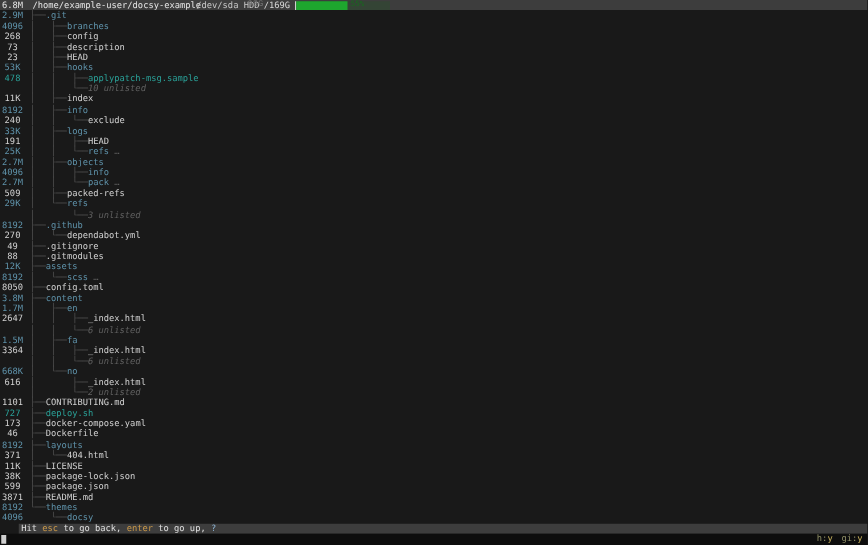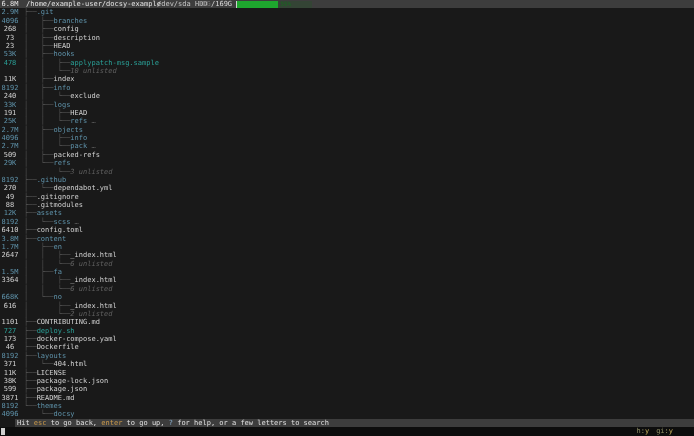--- a/index.html
+++ b/index.html
@@ -41,21 +41,21 @@
   #disk-gauge .gauge-pct{
     position:absolute;left:58%;top:0;height:100%;line-height:6.5px;
     font-size:6px;color:var(--c-gauge_pct);
   }
 
   
   #status-bar{background:var(--c-bar_bg);padding-left:2px;color:#e0e0e0;margin-left:15px;}
   #status-bar .key{color:var(--c-key);}
   #status-bar .key-alt{color:var(--c-key_alt);}
   #status-bar .plain{color:#e0e0e0;}
-  #input-line{background:var(--c-input_bg);justify-content:space-between;padding:0 21px 0 1px;}
+  #input-line{background:var(--c-input_bg);justify-content:space-between;padding:0 4px 0 1px;}
   #cursor{display:inline-block;width:4px;height:7px;background:var(--c-cursor);}
   #flags{color:var(--c-flag_label);}
   #flags .flag{margin-left:7px;}
   #flags .flag-value{color:var(--c-flag_value);}
 </style>
 </head>
 <body>
 
 <div class="row" id="root-line">
   <span class="sz">6.8M</span>
@@ -220,21 +220,21 @@
     <span class="name dir">assets</span>
     <span class="suffix"></span>
   </div>
     <div class="row tree-row">
     <span class="sz dir">8192</span>
     <span class="prefix">│   └──</span>
     <span class="name dir">scss</span>
     <span class="suffix"> …</span>
   </div>
     <div class="row tree-row">
-    <span class="sz file">6410</span>
+    <span class="sz file">8050</span>
     <span class="prefix">├──</span>
     <span class="name file">config.toml</span>
     <span class="suffix"></span>
   </div>
     <div class="row tree-row">
     <span class="sz dir">3.8M</span>
     <span class="prefix">├──</span>
     <span class="name dir">content</span>
     <span class="suffix"></span>
   </div>
@@ -359,18 +359,18 @@
     <span class="suffix"></span>
   </div>
     <div class="row tree-row">
     <span class="sz dir">4096</span>
     <span class="prefix">    └──</span>
     <span class="name dir">docsy</span>
     <span class="suffix"></span>
   </div>
   </div>
 
-<div class="row" id="status-bar"><span class="plain">Hit </span><span class="key">esc</span><span class="plain"> to go back, </span><span class="key">enter</span><span class="plain"> to go up, </span><span class="key-alt">?</span><span class="plain"> for help, or a few letters to search</span></div>
+<div class="row" id="status-bar"><span class="plain">Hit </span><span class="key">esc</span><span class="plain"> to go back, </span><span class="key">enter</span><span class="plain"> to go up, </span><span class="key-alt">?</span></div>
 
 <div class="row" id="input-line">
   <span id="cursor"></span>
   <span id="flags"><span class="flag">h:<span class="flag-value">y</span></span><span class="flag">gi:<span class="flag-value">y</span></span></span>
 </div>
 
 </body></html>

